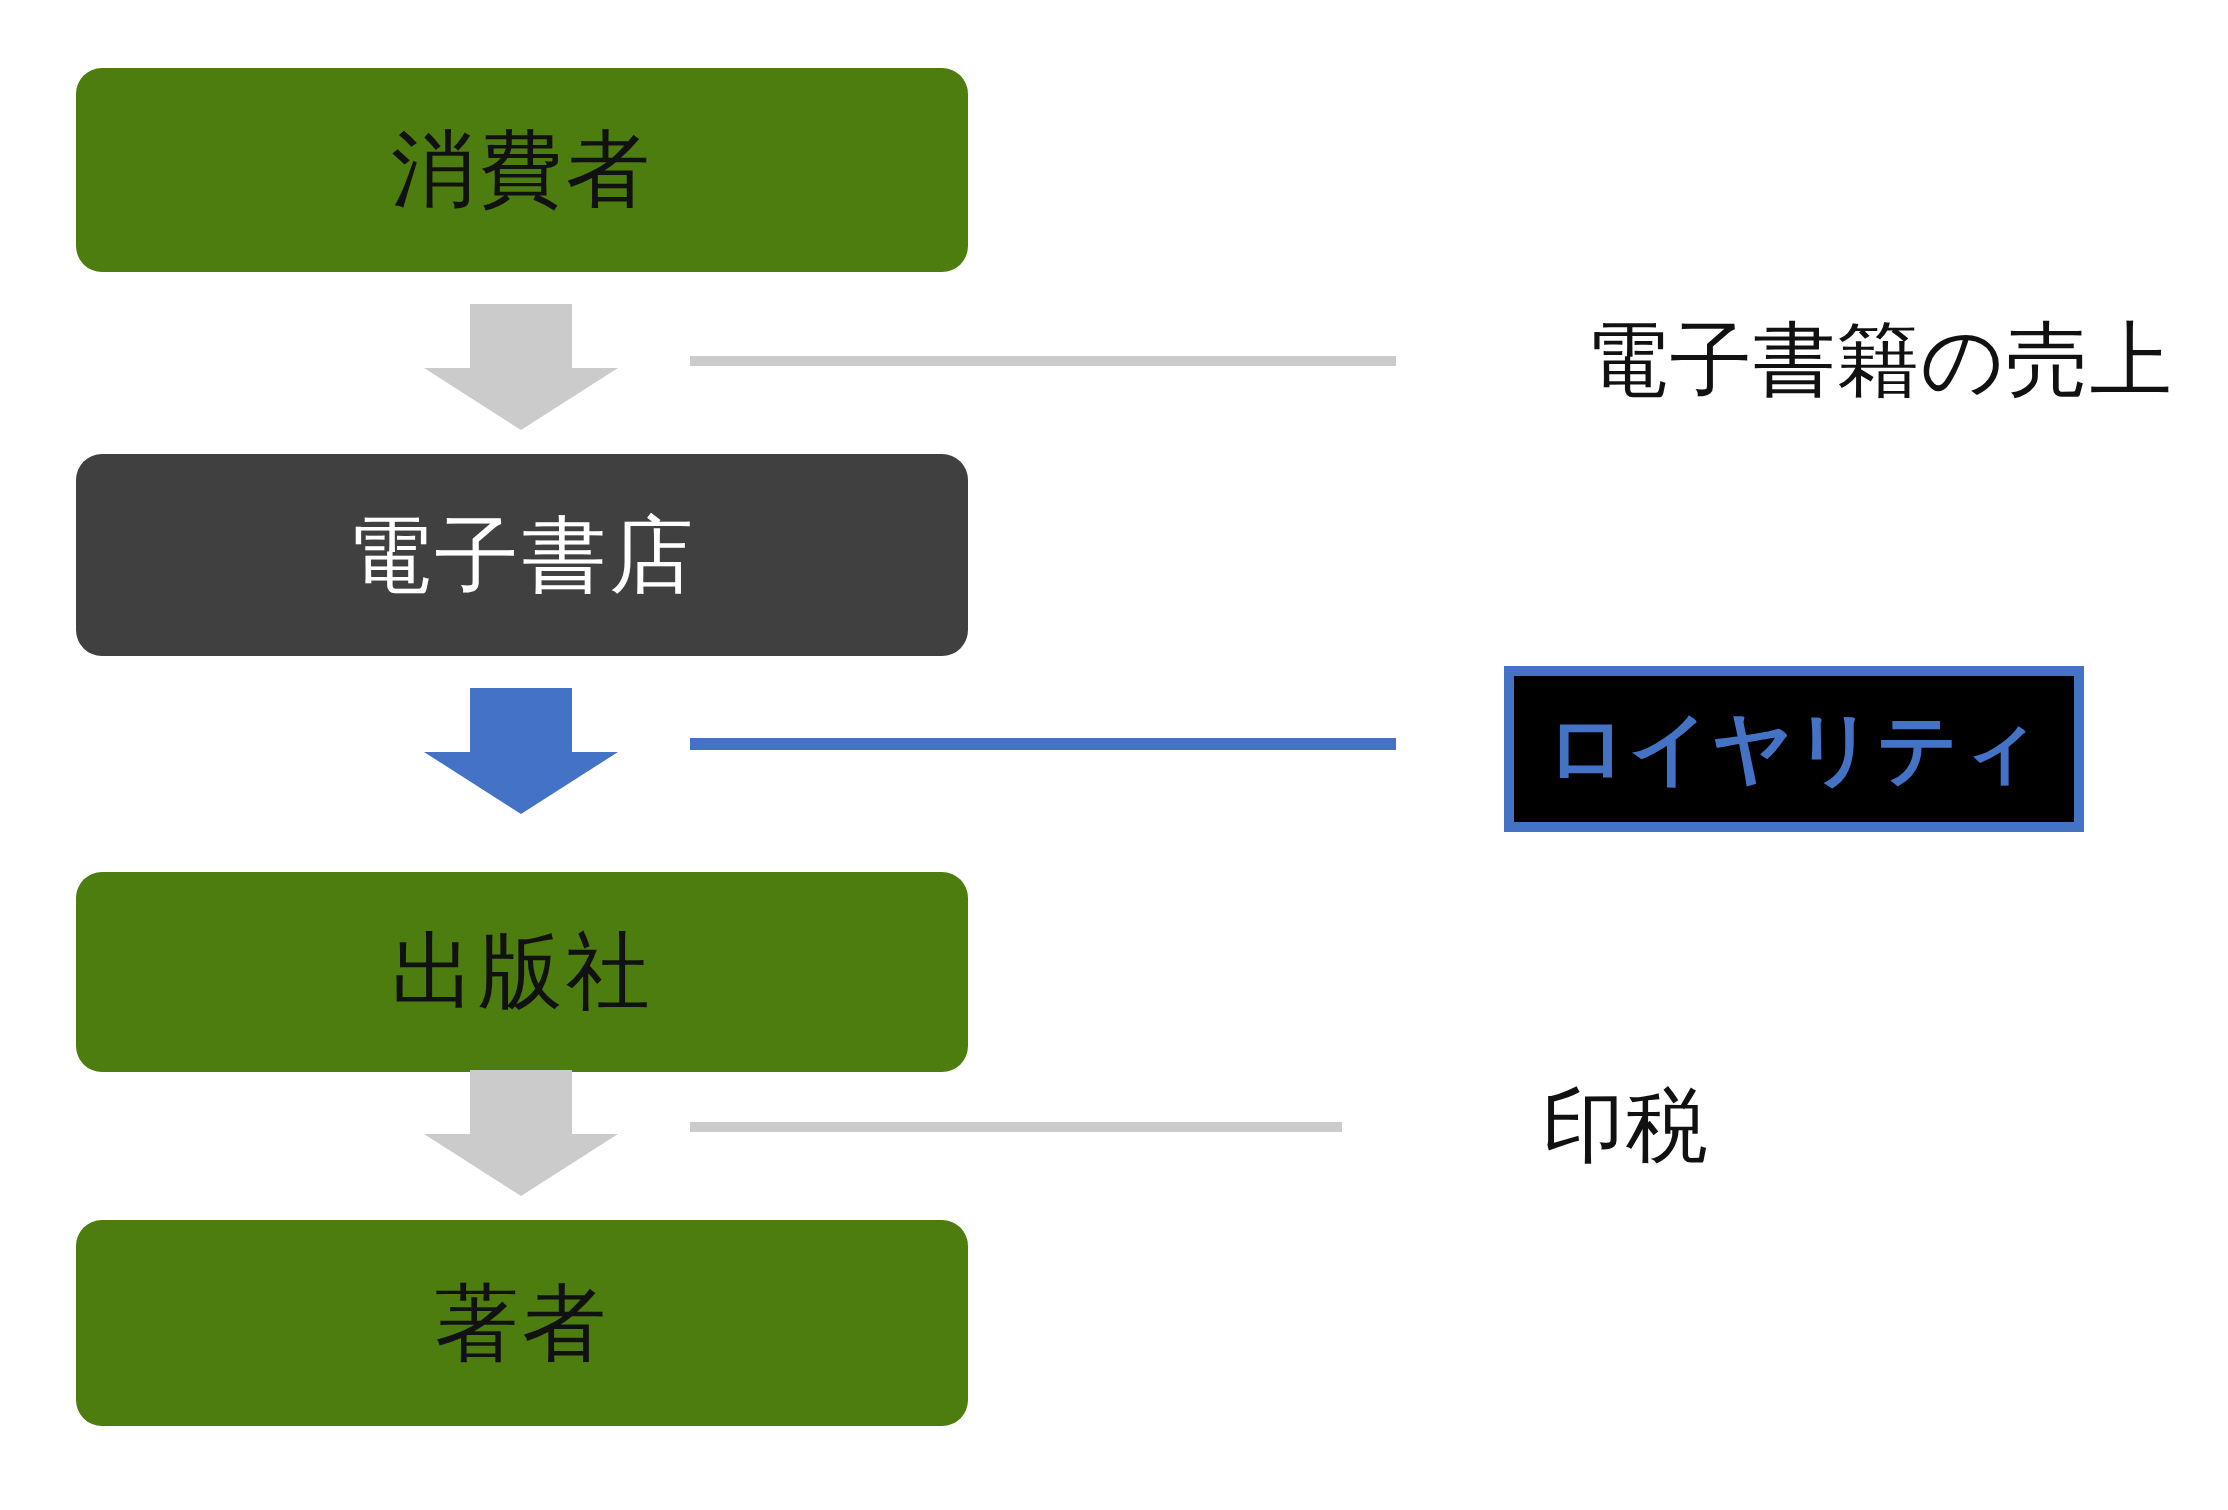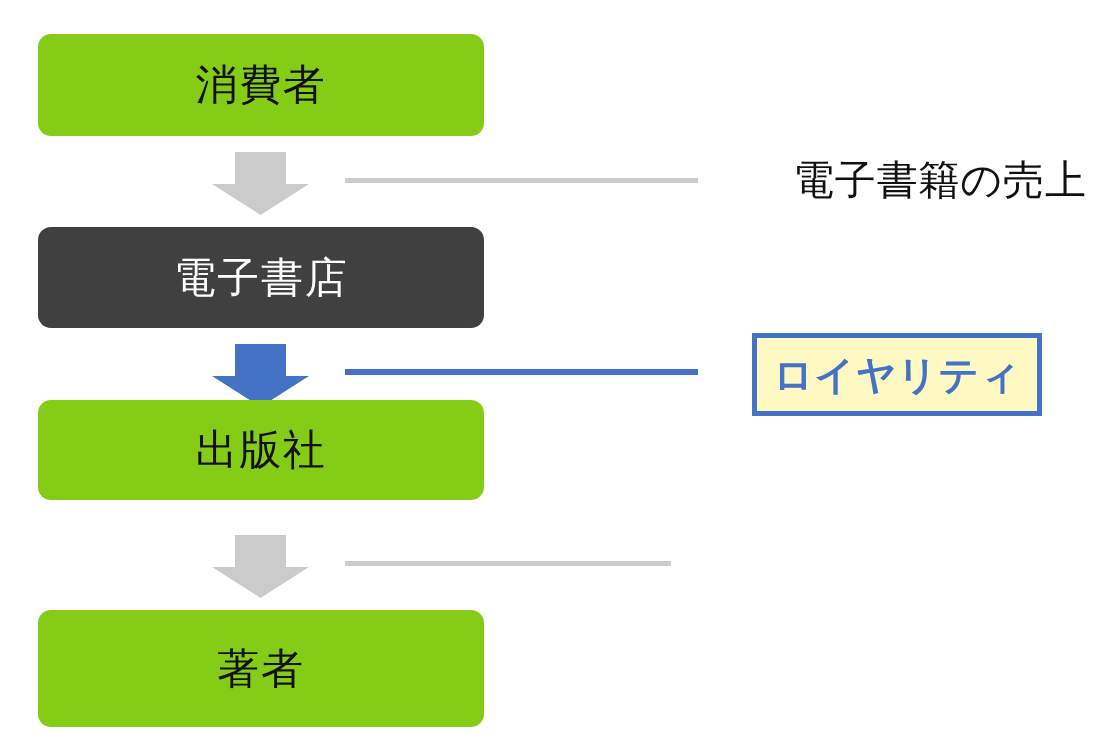--- a/index.html
+++ b/index.html
@@ -32,36 +32,36 @@
     box-sizing: border-box;
   }
   .node-label {
     font-size: 42px;
     line-height: 1;
     letter-spacing: 0.04em;
     white-space: nowrap;
     font-weight: 400;
   }
   .node.gray {
-    background: #84cc16;
+    background: #4d7c0f;
   }
   .node.gray .node-label {
     color: #111111;
   }
   .node.blue {
     background: #404040;
   }
   .node.blue .node-label {
     color: #ffffff;
   }
 
   #node-consumer  { top: 34px;  height: 102px; }
   #node-store     { top: 227px; height: 101px; }
-  #node-publisher { top: 400px; height: 100px; }
-  #node-author    { top: 610px; height: 117px; }
+  #node-publisher { top: 436px; height: 100px; }
+  #node-author    { top: 610px; height: 103px; }
 
   
   .arrow {
     position: absolute;
     left: 212px;
     width: 97px;
     height: 63px;
   }
   .arrow svg { display: block; width: 100%; height: 100%; }
 
@@ -92,21 +92,21 @@
 
   
   #label-royalty {
     position: absolute;
     left: 752px;
     top: 333px;
     width: 290px;
     height: 83px;
     box-sizing: border-box;
     border: 5px solid #4472C4;
-    background: #fef9c3;
+    background: #000000;
     display: flex;
     align-items: center;
     justify-content: center;
   }
   #label-royalty .callout-text {
     font-size: 40px;
     line-height: 1;
     font-weight: 700;
     color: #4472C4;
     white-space: nowrap;
@@ -150,18 +150,19 @@
     <span class="node-label">出版社</span>
   </div>
 
   <div class="arrow" id="arrow-3">
     <svg viewBox="0 0 97 63" preserveAspectRatio="none" aria-hidden="true">
       <polygon points="23,0 74,0 74,32 97,32 48.5,63 0,32 23,32" fill="#cbcbcb"></polygon>
     </svg>
   </div>
 
   <div class="connector" id="line-tax"></div>
+  <div class="flow-label" id="label-tax">印税</div>
 
   <div class="node gray" id="node-author">
     <span class="node-label">著者</span>
   </div>
 
 </div>
 
 </body></html>

